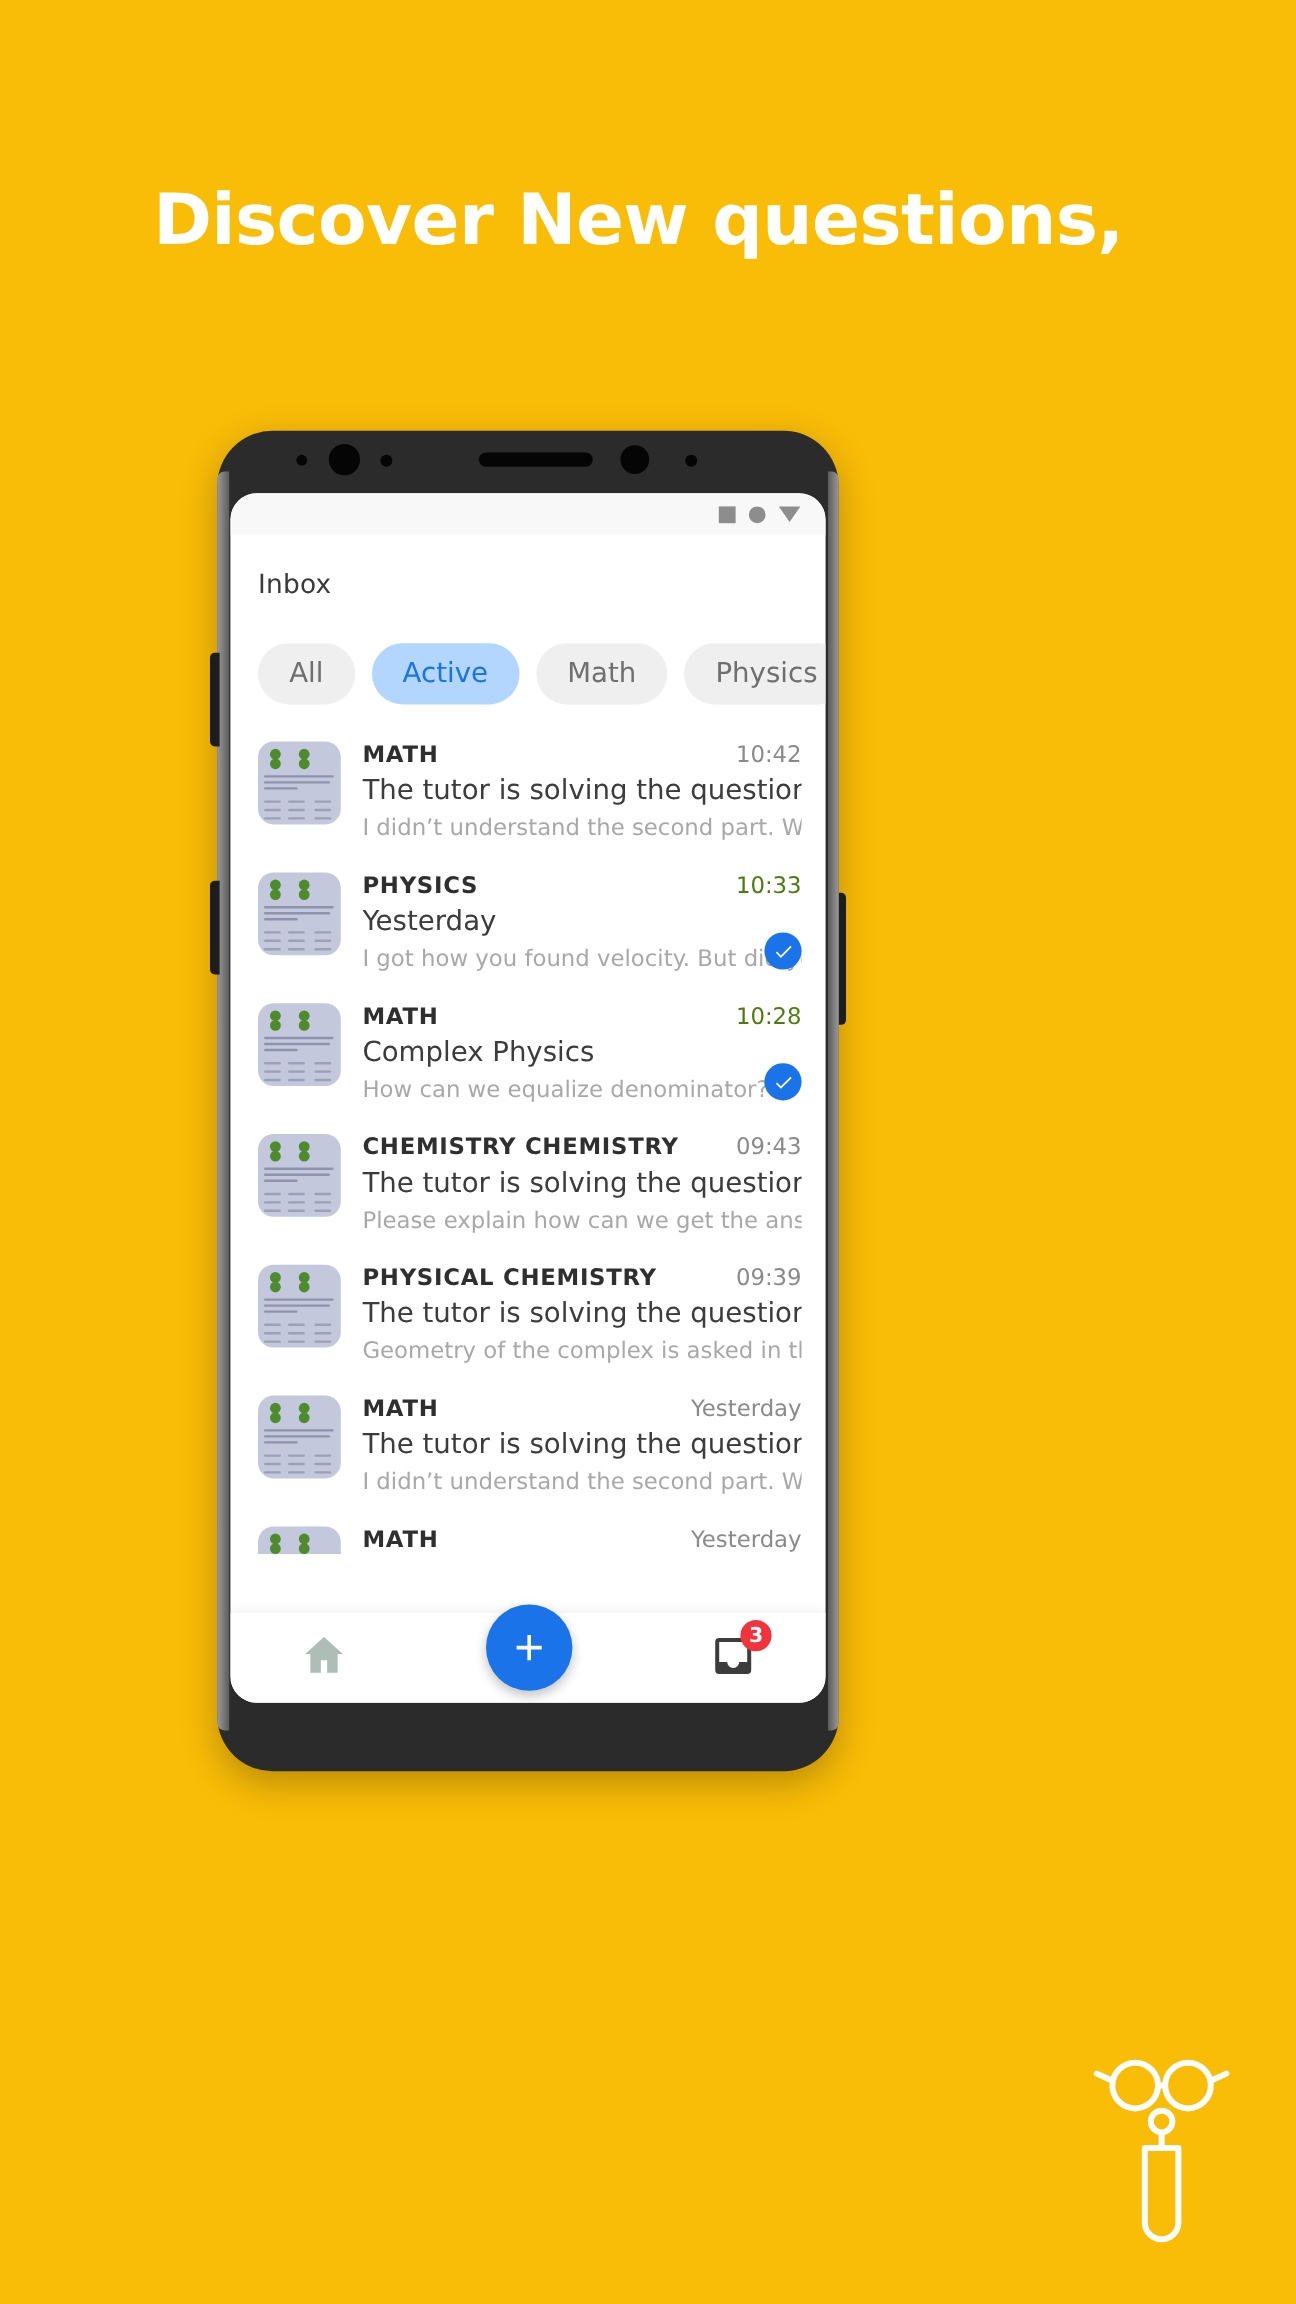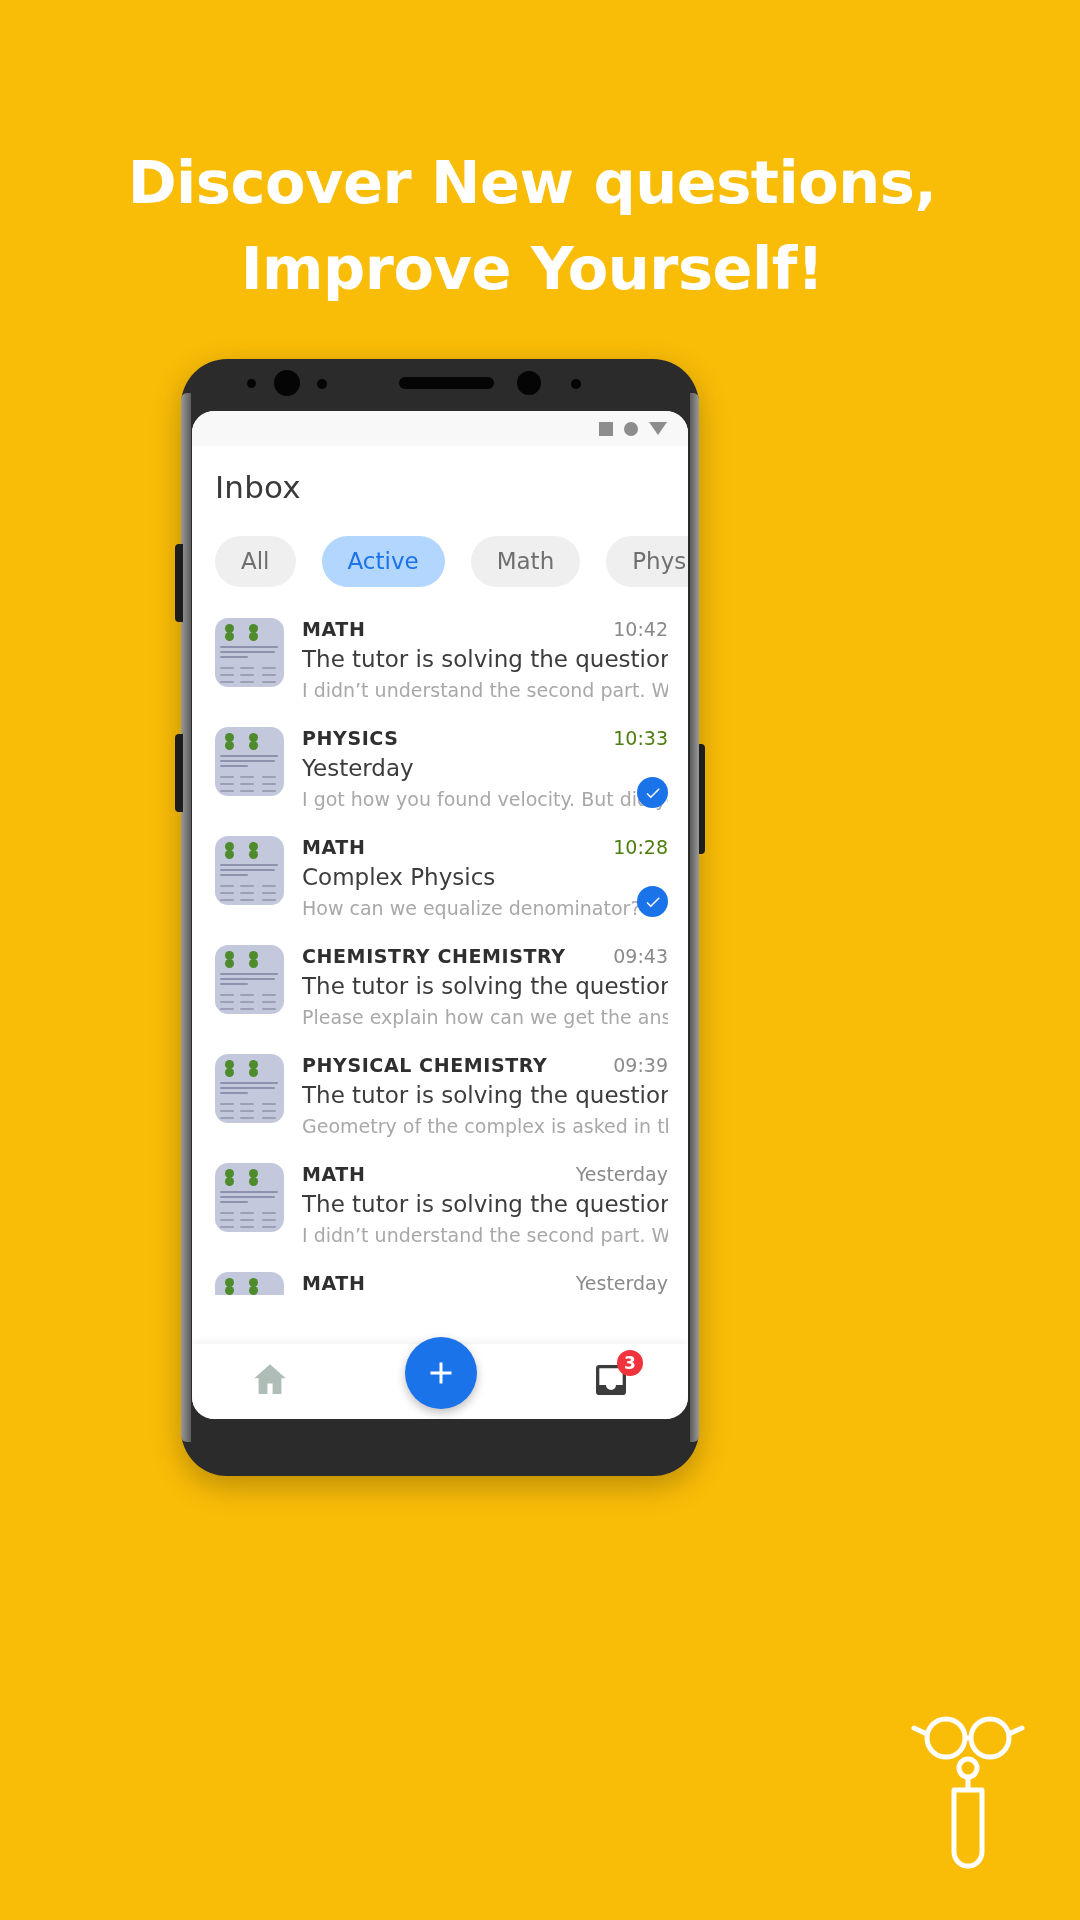--- a/index.html
+++ b/index.html
@@ -74,25 +74,25 @@
   .sb-square { width:14px; height:14px; background:#8d8d8d; }
   .sb-circle { width:14px; height:14px; background:#8d8d8d; border-radius:50%; }
   .sb-tri {
     width:0; height:0;
     border-left:9px solid transparent; border-right:9px solid transparent;
     border-top:13px solid #8d8d8d;
   }
 
   
   .appbar { height:82px; display:flex; align-items:center; padding-left:23px; }
-  .appbar h1 { font-size:31px; font-weight:400; color:#3a3a3a; letter-spacing:.2px; }
+  .appbar h1 { font-size:22px; font-weight:400; color:#3a3a3a; letter-spacing:.2px; }
 
   
   .chips {
-    display:flex; gap:26px; padding:8px 0 18px 23px;
+    display:flex; gap:14px; padding:8px 0 18px 23px;
     white-space:nowrap; overflow:hidden;
   }
   .chip {
     flex:0 0 auto;
     background:#EFEFEF; color:#6f6f6f;
     border-radius:26px;
     font-size:23px;
     padding:14px 26px;
     line-height:1;
   }
@@ -185,21 +185,20 @@
 
   
   #mascot { position:absolute; right:52px; bottom:48px; width:120px; height:160px; }
   #mascot svg { width:100%; height:100%; }
 </style>
 </head>
 <body>
 
 <div id="headline">
   <span class="ln">Discover New questions,</span>
-  <span class="ln">Improve Yourself!</span>
 </div>
 
 <div id="phone">
   <div class="phone-body">
     <div class="btn-left-1"></div>
     <div class="btn-left-2"></div>
     <div class="btn-right-1"></div>
 
     <div class="sensors">
       <i class="s-dot-a"></i>

